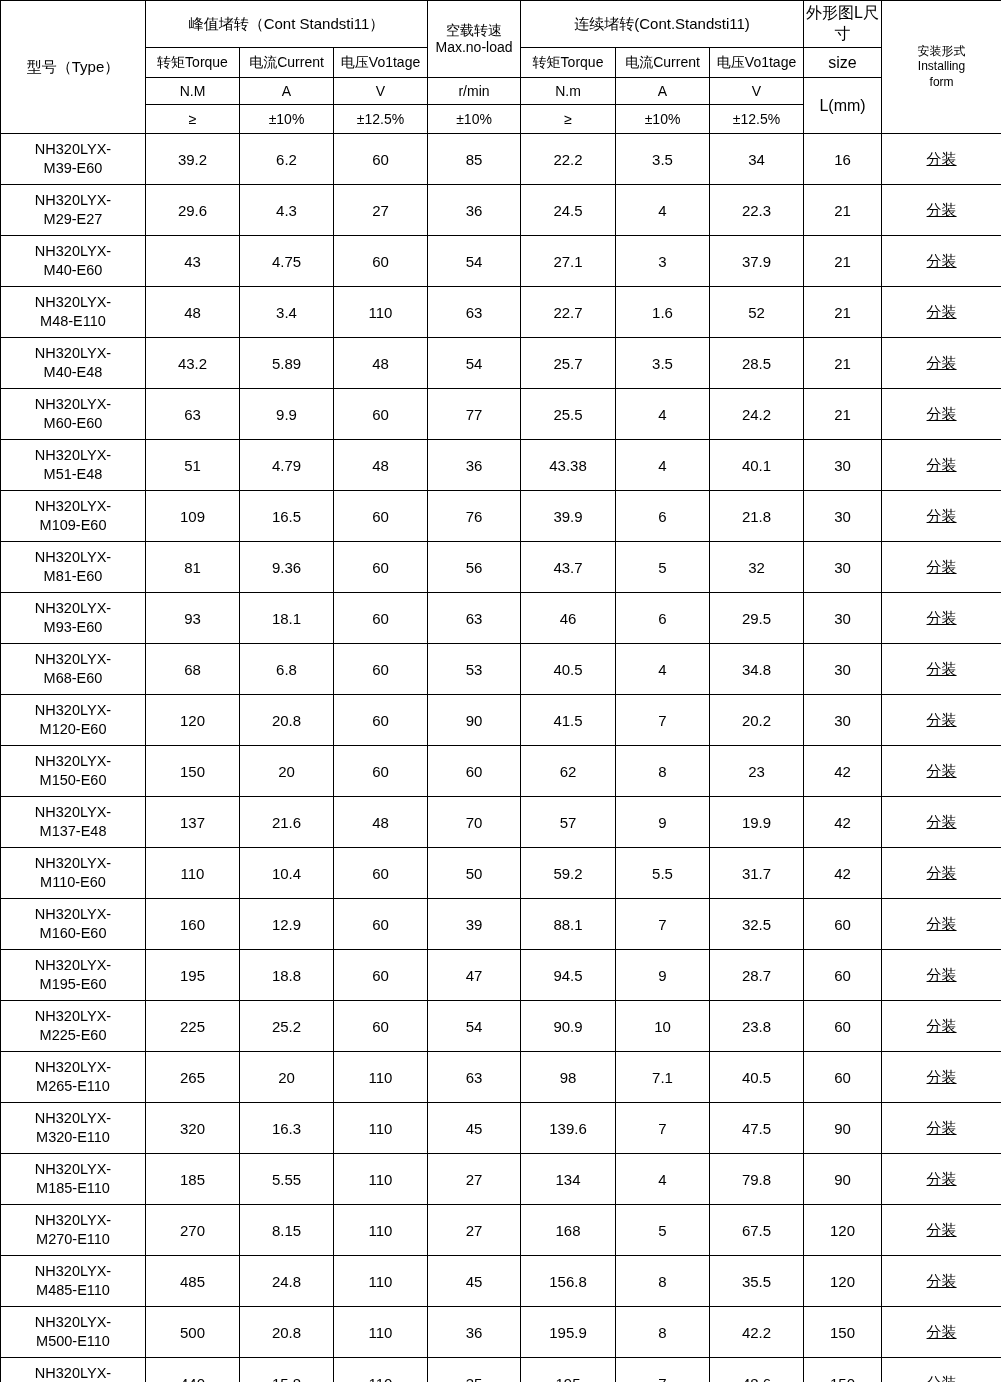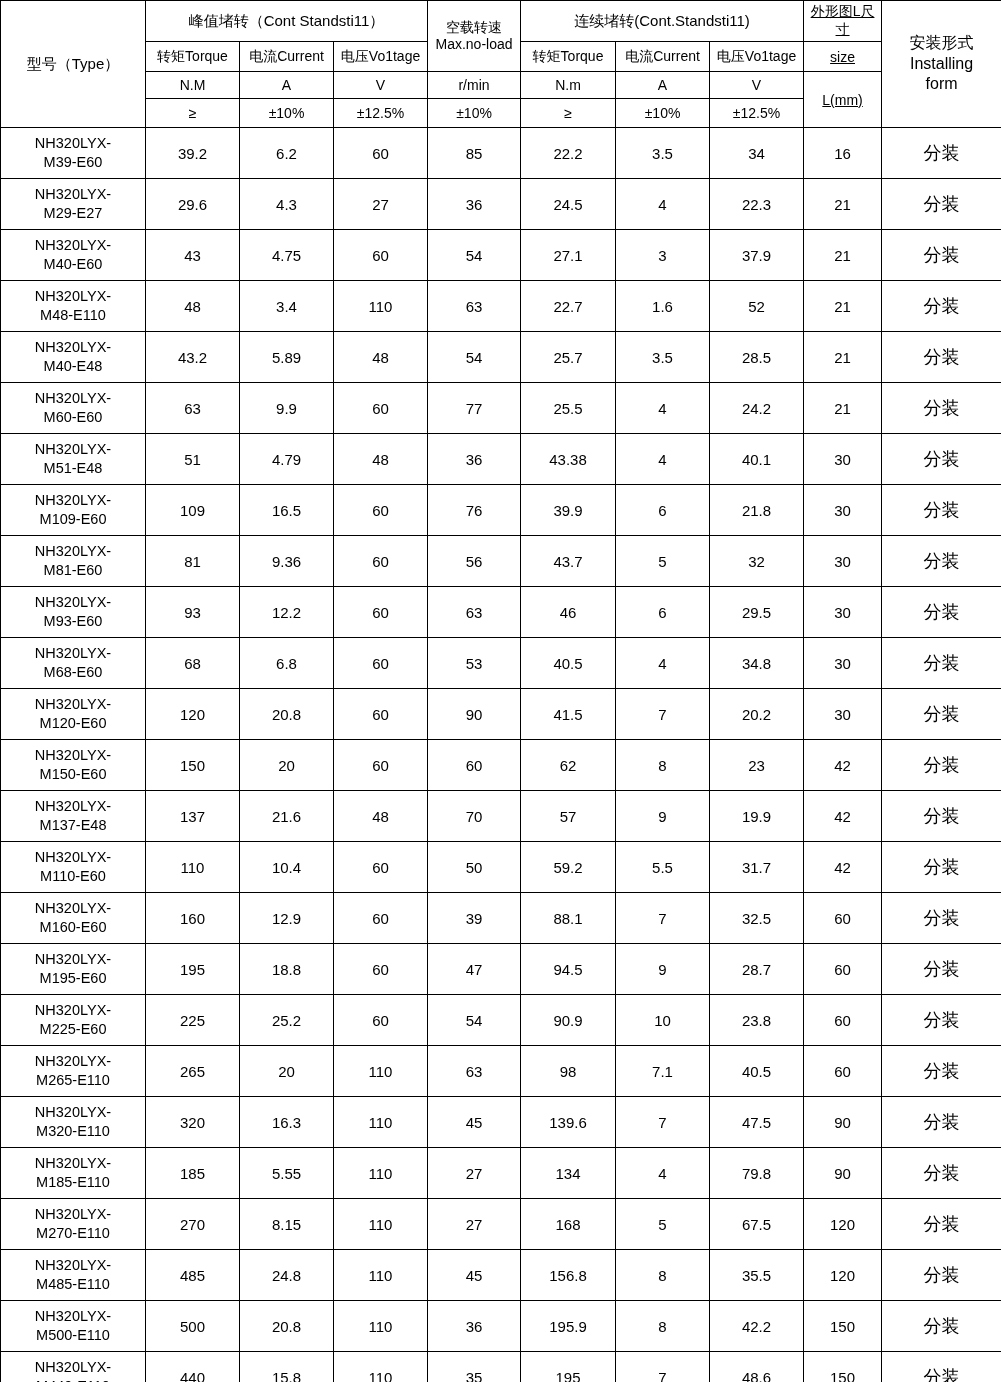--- a/index.html
+++ b/index.html
@@ -54,25 +54,24 @@
     font-size: 14px;
   }
   .cell-type-head {
     font-size: 15px;
   }
   .cell-nl-head {
     font-size: 14px;
     line-height: 1.25;
   }
   .cell-size-head {
-    font-size: 14px;
-    text-decoration: underline;
+    font-size: 16px;
   }
   .cell-inst-head {
-    font-size: 16px;
+    font-size: 12px;
     line-height: 1.3;
   }
   .hdr-group td, .hdr-sub td, .hdr-unit td, .hdr-tol td {
     font-family: "Liberation Sans", sans-serif;
   }
 
   
   tbody tr {
     height: 51px;
   }
@@ -81,21 +80,22 @@
     line-height: 1.28;
     text-align: left;
     padding-left: 8px;
     font-family: "Liberation Sans", sans-serif;
     margin-top: 12px;
   }
   td.num-cell {
     font-size: 15px;
   }
   td.inst-cell {
-    font-size: 18px;
+    font-size: 15px;
+    text-decoration: underline;
   }
 </style>
 </head>
 <body>
 
 <table id="spec-table">
   <colgroup>
     <col class="c-type">
       <col class="c-pt">
       <col class="c-pc">
@@ -287,21 +287,21 @@
         <td class="num-cell">32</td>
         <td class="num-cell">30</td>
         <td class="inst-cell">分装</td>
       </tr>
       <tr>
         <td class="type-cell">
           <div>NH320LYX-</div>
           <div>M93-E60</div>
         </td>
         <td class="num-cell">93</td>
-        <td class="num-cell">12.2</td>
+        <td class="num-cell">18.1</td>
         <td class="num-cell">60</td>
         <td class="num-cell">63</td>
         <td class="num-cell">46</td>
         <td class="num-cell">6</td>
         <td class="num-cell">29.5</td>
         <td class="num-cell">30</td>
         <td class="inst-cell">分装</td>
       </tr>
       <tr>
         <td class="type-cell">

